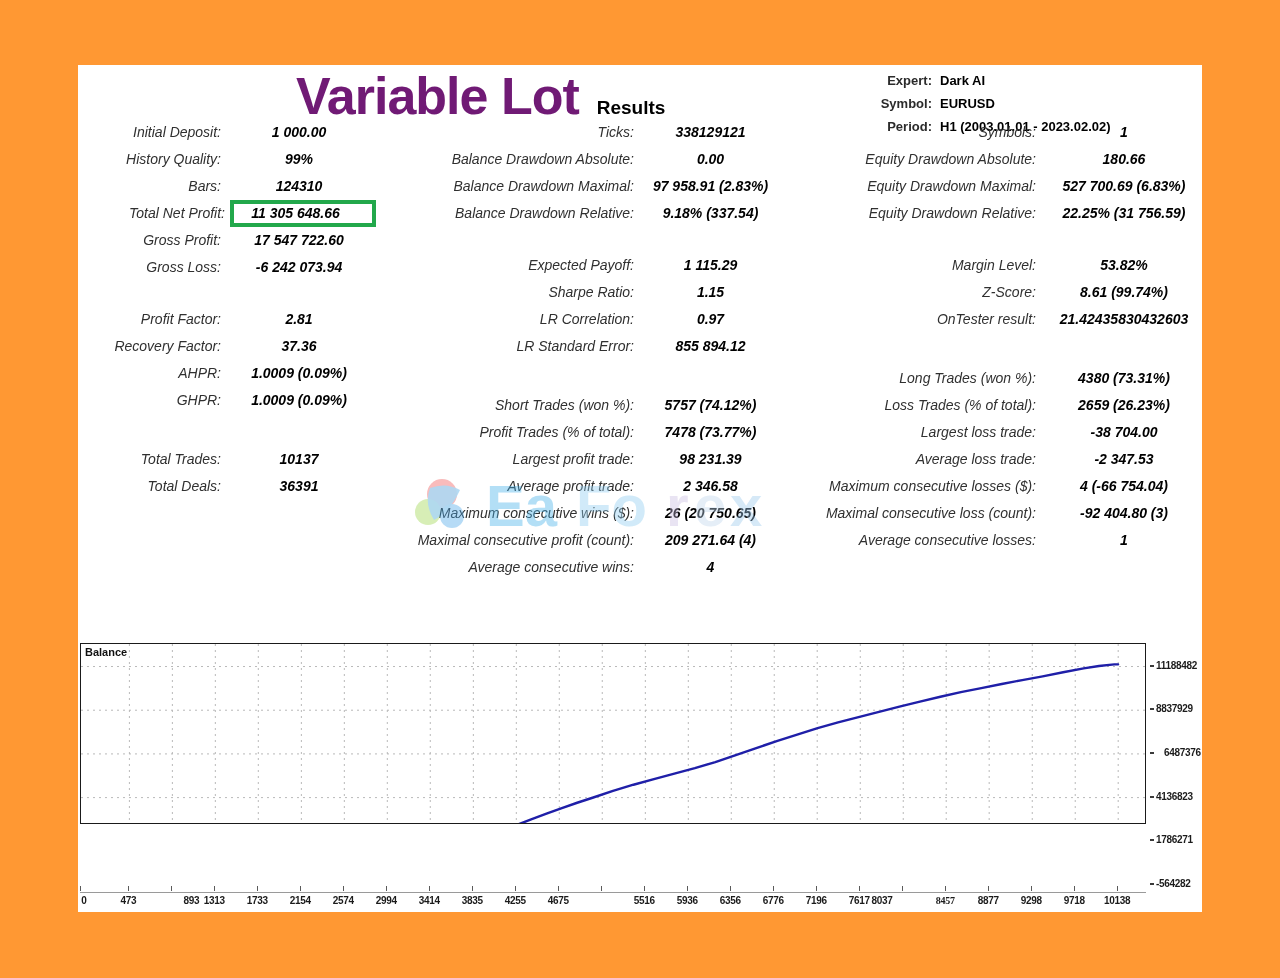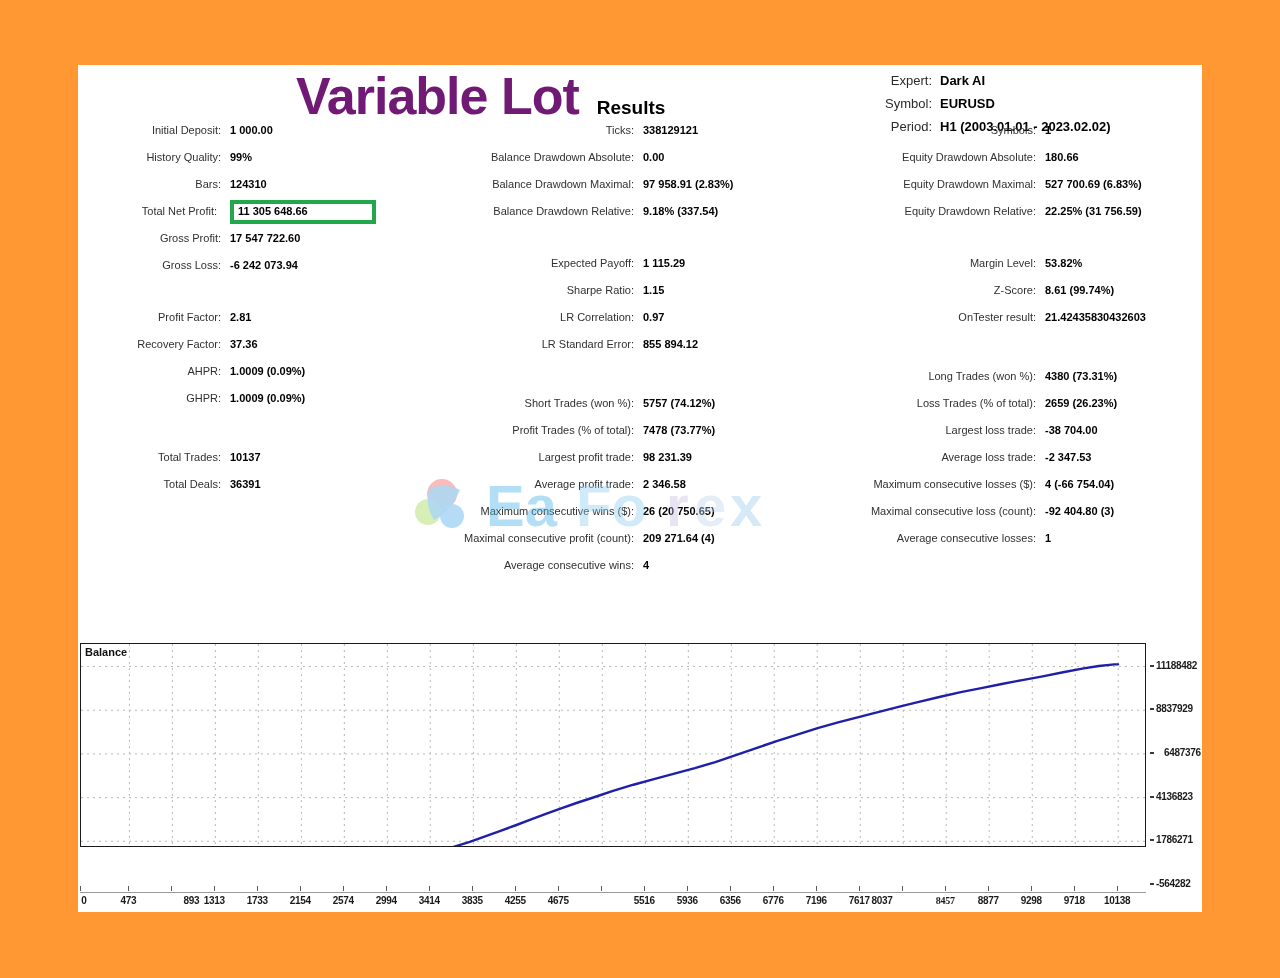--- a/index.html
+++ b/index.html
@@ -47,90 +47,91 @@
   .meta-row {
     display: flex;
     align-items: baseline;
     margin-bottom: 8px;
     font-size: 13px;
   }
   .meta-label {
     width: 92px;
     text-align: right;
     color: #2b2b2b;
-    font-weight: 400;
+    font-weight: 700;
     padding-right: 8px;
   }
   .meta-value {
     font-weight: 700;
     color: #000;
   }
 
   
   .stat-col { position: absolute; }
   #col-left   { left: 0px;   top: 60px; width: 290px; }
   #col-mid    { left: 300px; top: 60px; width: 400px; }
   #col-right  { left: 710px; top: 60px; width: 415px; }
 
   .stat-row {
     display: flex;
     align-items: baseline;
     line-height: 1;
     height: 27px;
-    font-size: 11px;
+    font-size: 14px;
     position: relative;
+    font-style: italic;
   }
   .stat-label {
     flex: 1 1 auto;
     text-align: right;
     color: #303030;
     font-weight: 400;
     padding-right: 9px;
     white-space: nowrap;
   }
   .stat-value {
     flex: 0 0 auto;
-    text-align: left;
+    text-align: center;
     font-weight: 700;
     color: #000;
     white-space: nowrap;
   }
   #col-left  .stat-value { width: 138px; }
   #col-mid   .stat-value { width: 135px; }
   #col-right .stat-value { width: 158px; }
 
   .spacer-row { height: 25px; }
   .spacer-row-lg { height: 32px; }
 
   .highlight-box {
     outline: 4px solid #22A84B;
     background: #fff;
     padding: 2px 19px 3px 4px;
-    margin: -3px -4px -3px 8px;
+    margin: -3px -4px -3px 0;
   }
 
   
   #watermark {
     position: absolute;
     left: 330px; top: 395px;
     width: 430px; height: 90px;
     pointer-events: none;
     opacity: .55;
   }
 
   
   #chart-wrap {
     position: absolute;
     left: 0px; top: 578px;
     width: 1124px; height: 268px;
   }
   #chart-box {
     position: absolute;
     left: 2px; top: 0px;
-    width: 1066px; height: 204px;
+    width: 1066px; height: 181px;
     border: 1px solid #1a1a1a;
     background: #ffffff;
     overflow: hidden;
   }
   #chart-legend {
     position: absolute;
     left: 4px; top: 2px;
     font-size: 11px;
     font-weight: 700;
     color: #111;

